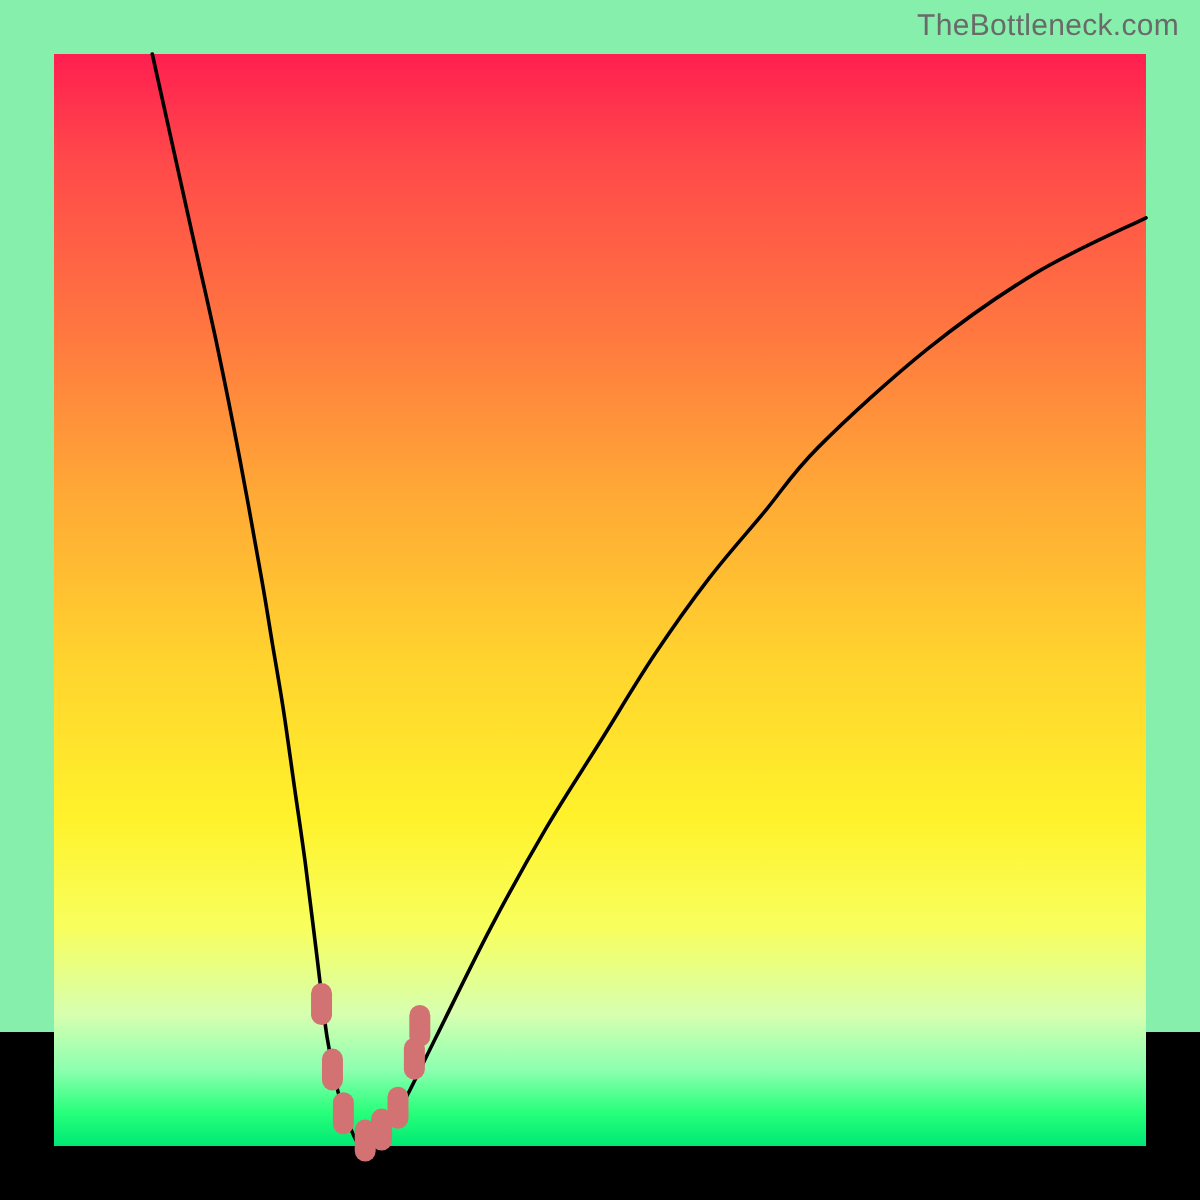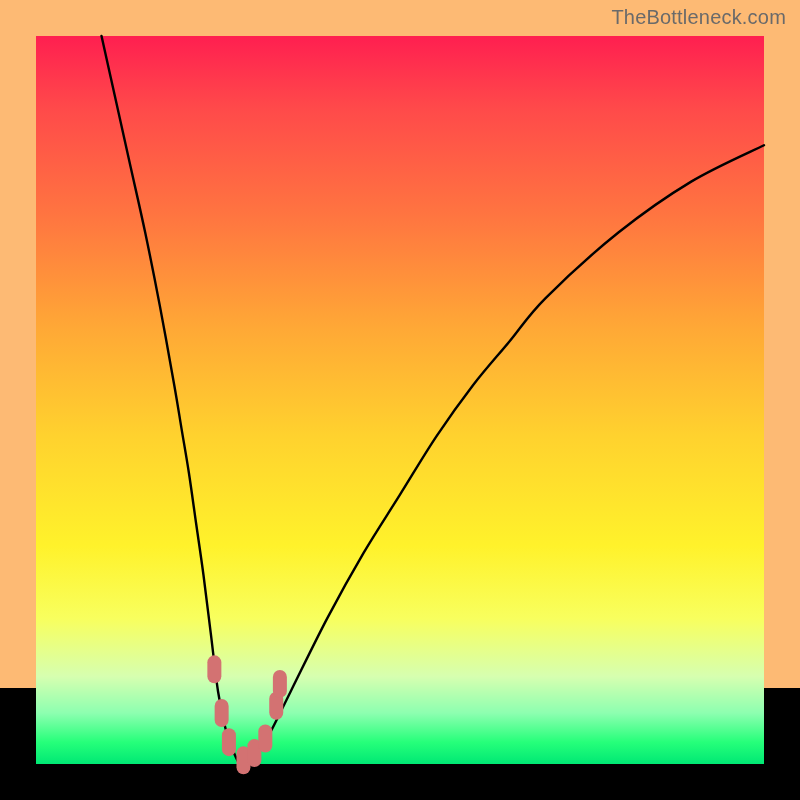--- a/index.html
+++ b/index.html
@@ -8,21 +8,21 @@
     width: 800px;
     height: 800px;
     overflow: hidden;
     background: #000;
     font-family: Arial, Helvetica, sans-serif;
   }
   .frame {
     position: relative;
     width: 800px;
     height: 688px;
-    background: #fdba74;
+    background: #86efac;
     text-align: center;
   }
   .plot-area {
     position: absolute;
     left: 36px;
     top: 36px;
     width: 728px;
     height: 728px;
     background: linear-gradient(to bottom,
       #ff1f50 0%,

